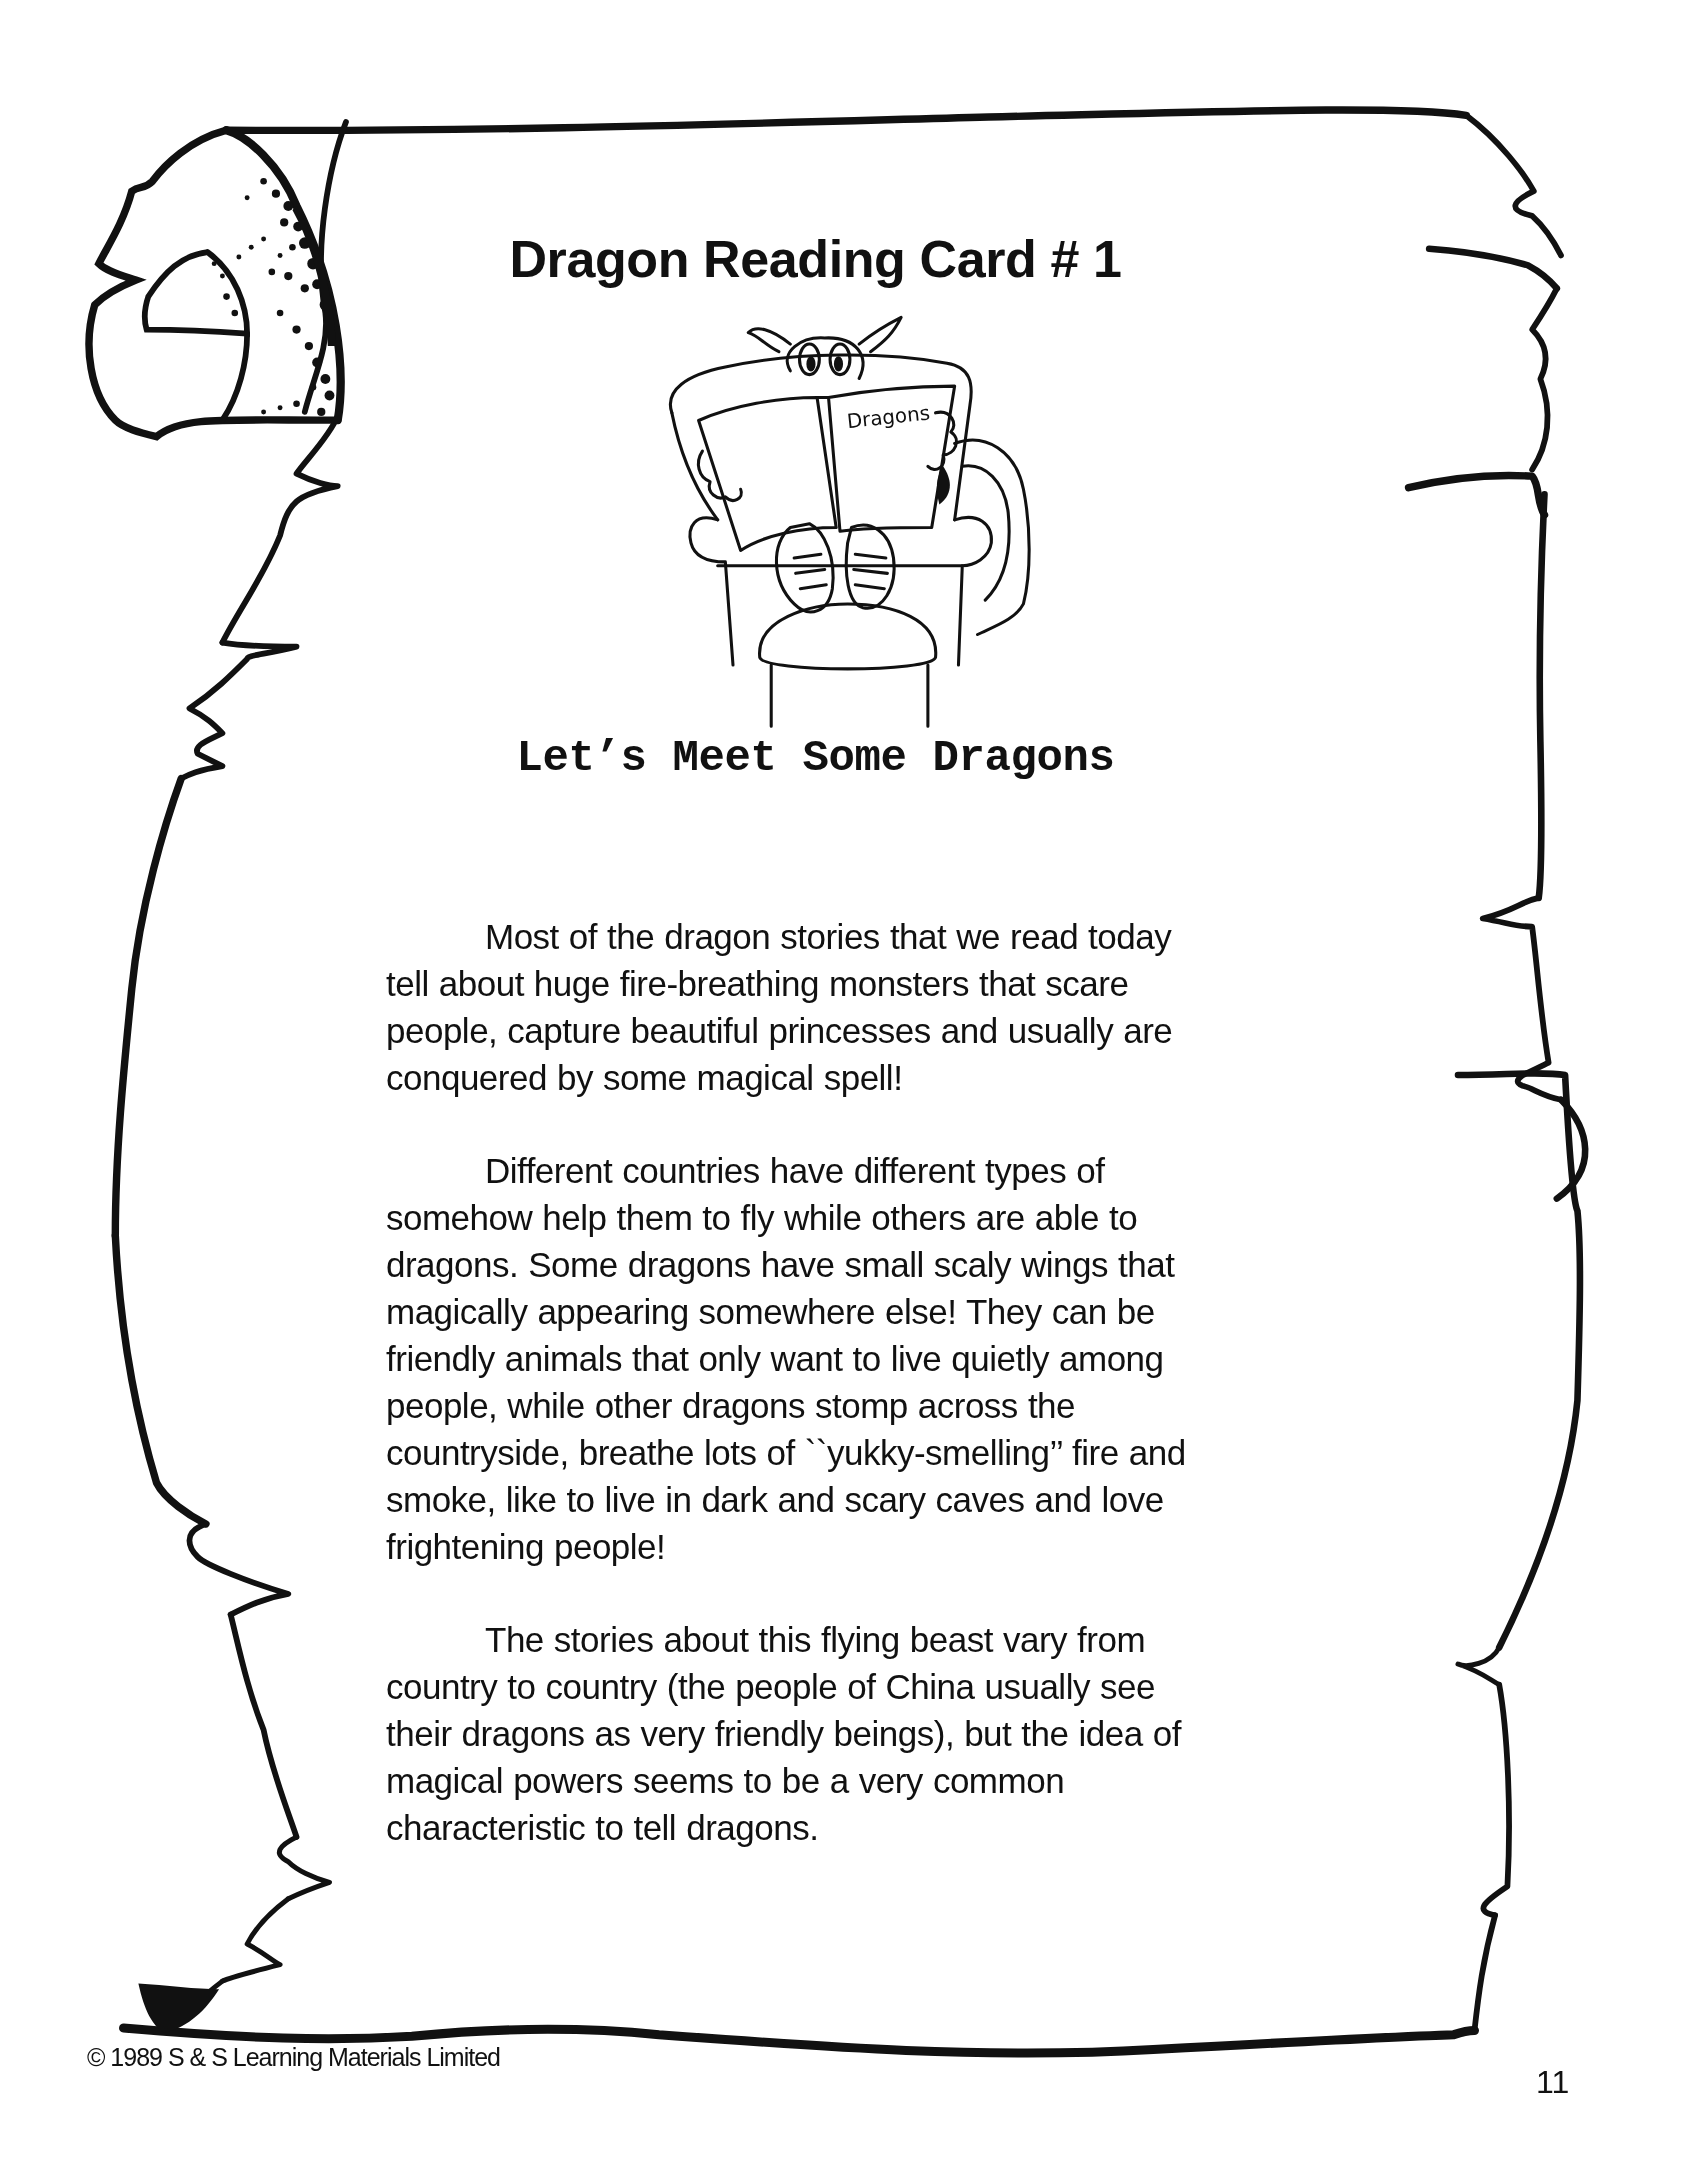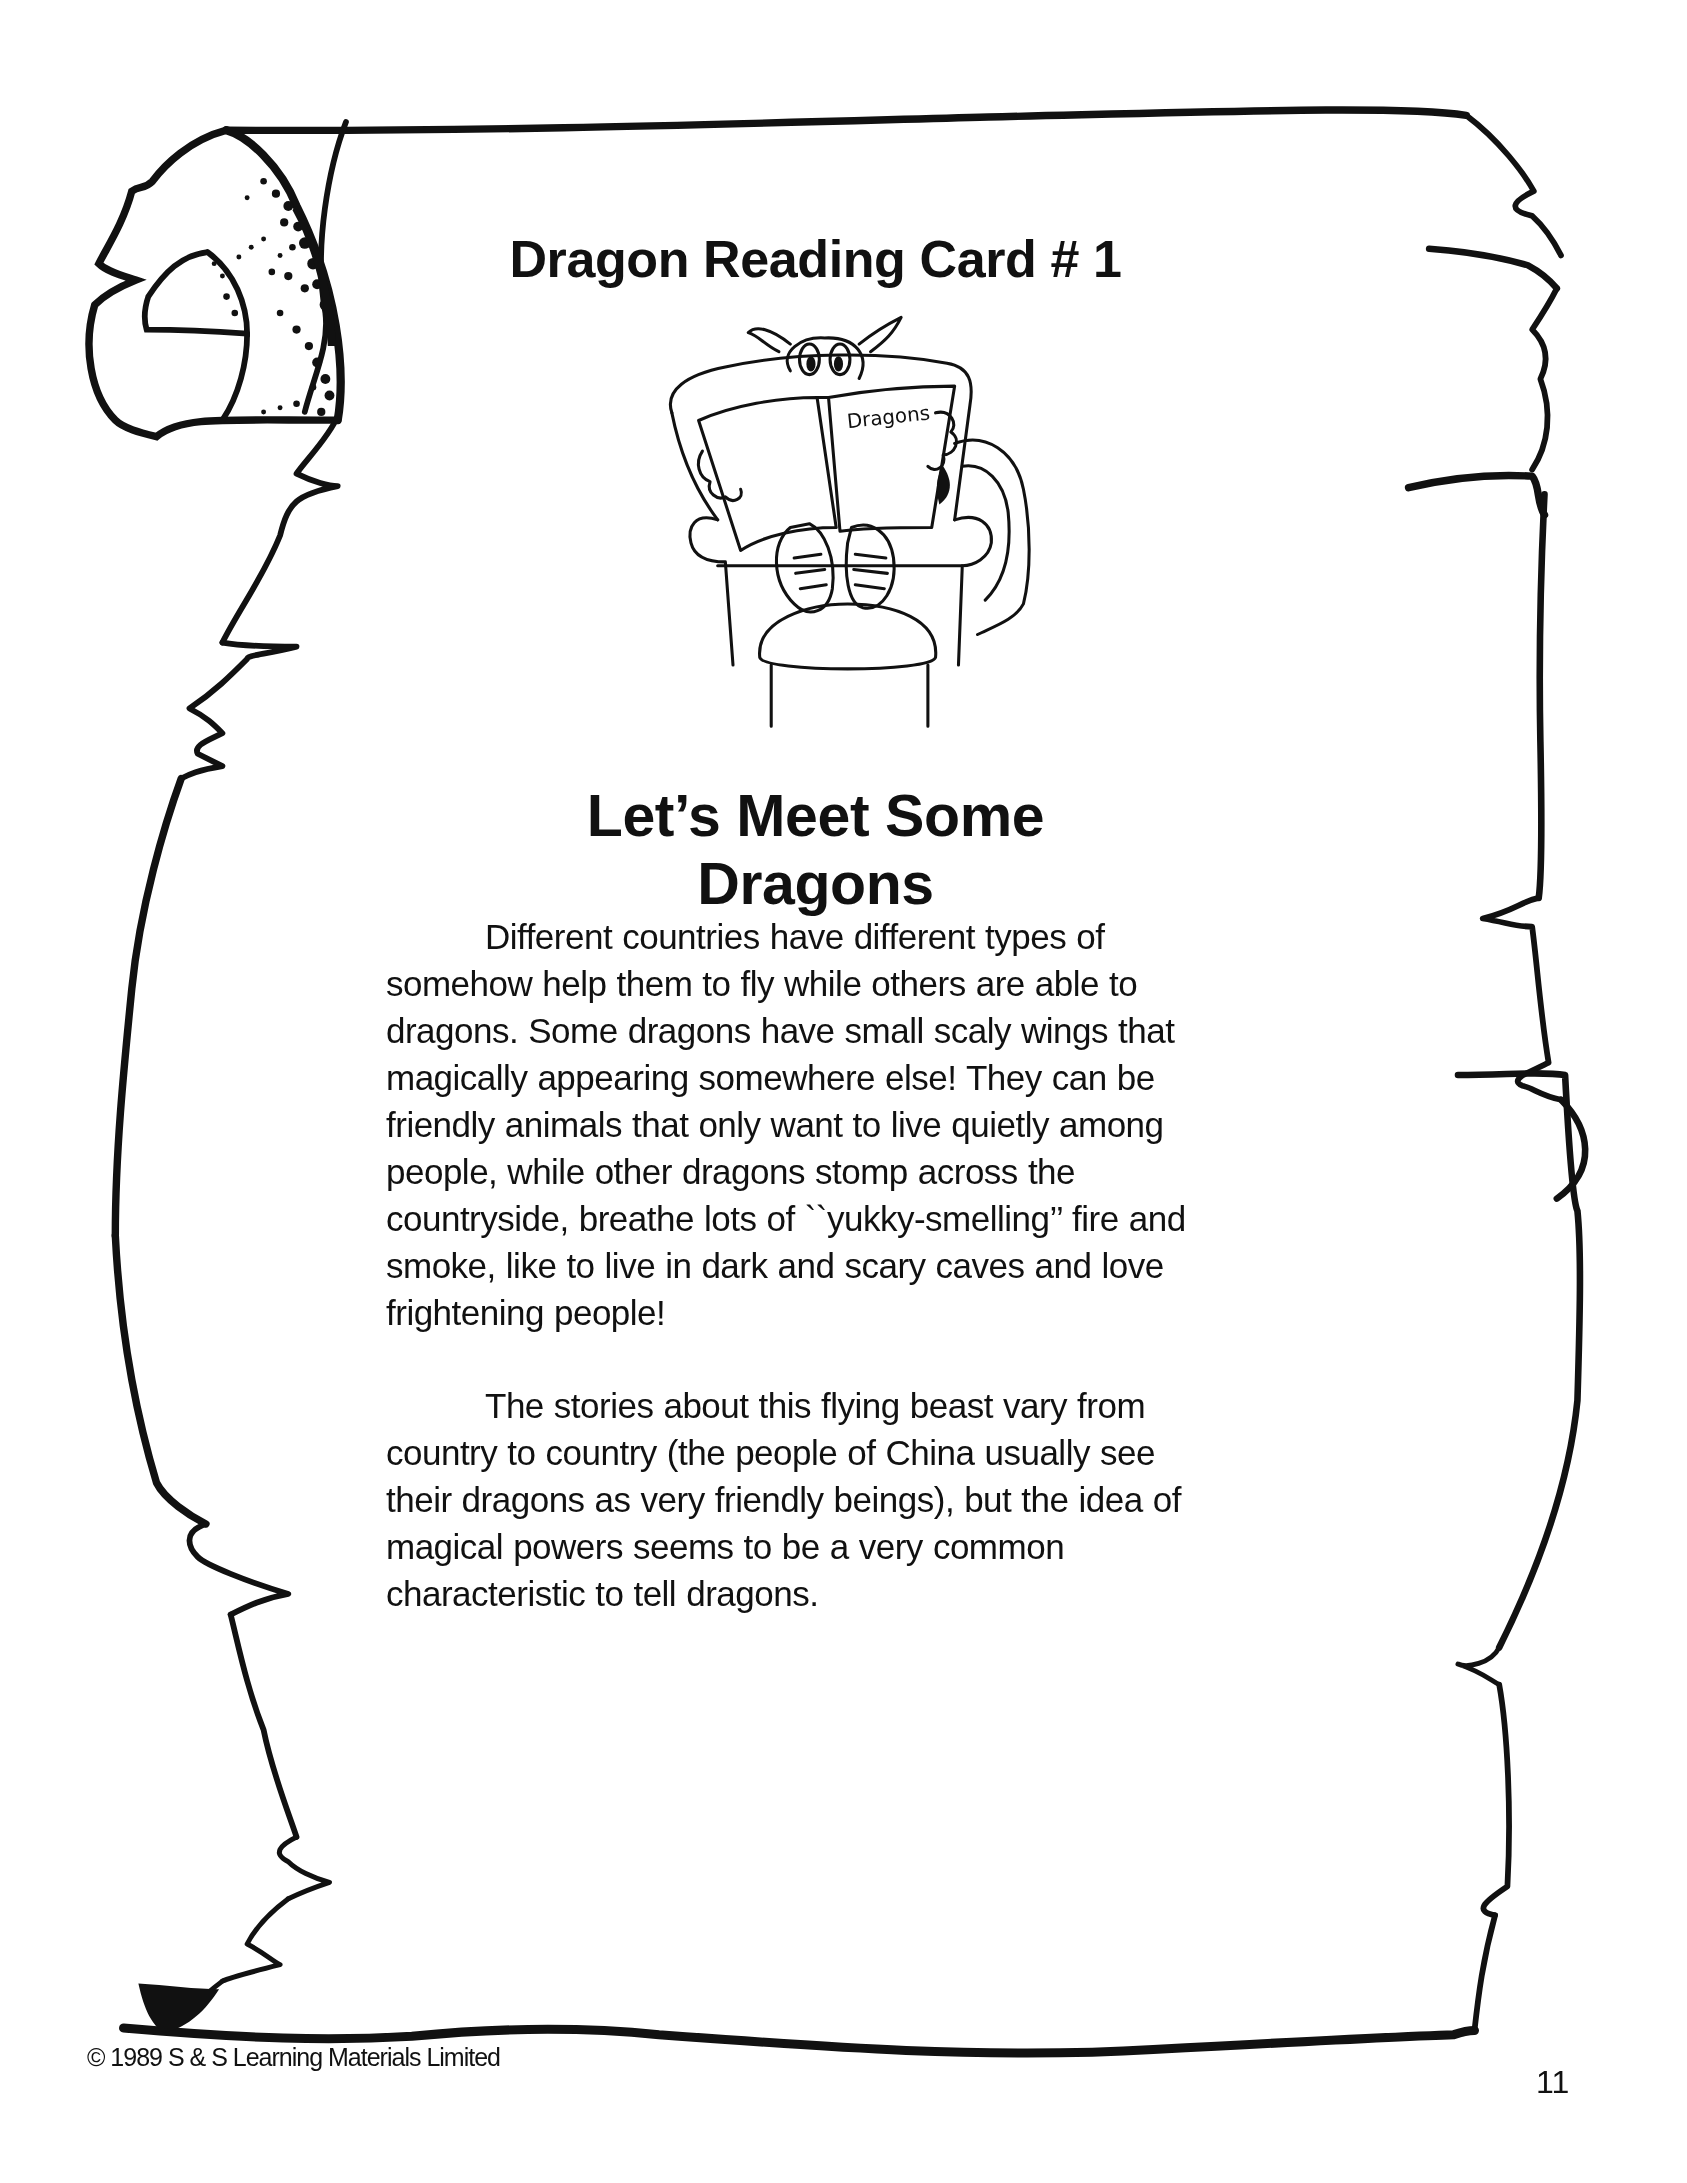--- a/index.html
+++ b/index.html
@@ -2,22 +2,22 @@
 <html style="font-size:13px"><head>
 <meta charset="utf-8">
 <style>
   html, body { margin: 0; padding: 0; background: #ffffff; }
   body { width: 1687px; height: 2183px; position: relative; overflow: hidden;
          font-family: "Liberation Sans", "DejaVu Sans", sans-serif; color: #111; }
   .scroll-svg { position: absolute; left: 0; top: 0; width: 1687px; height: 2183px; }
   .title { position: absolute; left: 494px; top: 229px; width: 643px; text-align: center;
            font-size: 52px; font-weight: bold; letter-spacing: -0.4px; margin: 0; }
   .illustration { position: absolute; left: 626px; top: 297px; width: 428px; height: 461px; }
-  .subtitle { position: absolute; left: 494px; top: 782px; width: 643px; text-align: center;
-              font-size: 59px; font-weight: bold; letter-spacing: -0.4px; margin: 0; }
+  .subtitle { position: absolute; left: 494px; top: 733px; width: 643px; text-align: center;
+              font-size: 44px; font-weight: bold; letter-spacing: -0.4px; margin: 0; font-family: Liberation Mono, monospace; }
   .body-text { position: absolute; left: 386px; top: 913px; width: 1013px; }
   .para { margin: 0 0 46px 0; font-size: 35px; line-height: 47px; text-indent: 99px;
           letter-spacing: -0.5px; word-spacing: 0.8px; }
   .para .line { display: block; white-space: nowrap; }
   .para .line:not(:first-child) { margin-left: -99px; }
   .footer-copy { position: absolute; left: 87px; top: 2043px; font-size: 25px; letter-spacing: -1px; }
   .page-number { position: absolute; left: 1536px; top: 2064px; font-size: 32px; }
 </style>
 </head>
 <body>
@@ -145,20 +145,26 @@
     <ellipse cx="278" cy="86" rx="6" ry="10"></ellipse>
     <path d="M415 220 C425 235 430 255 410 270 C405 250 405 235 415 220 Z"></path>
   </g>
   <text x="290" y="170" font-family="'DejaVu Sans', sans-serif" font-size="26" fill="#111" transform="rotate(-6 290 170)">Dragons</text>
 </svg>
 
 <h2 class="subtitle">Let’s Meet Some Dragons</h2>
 
 <div class="body-text">
   <p class="para">
+    <span class="line">Most of the dragon stories that we read today</span>
+    <span class="line">tell about huge fire-breathing monsters that scare</span>
+    <span class="line">people, capture beautiful princesses and usually are</span>
+    <span class="line">conquered by some magical spell!</span>
+  </p>
+  <p class="para">
     <span class="line">Different countries have different types of</span>
     <span class="line">somehow help them to fly while others are able to</span>
     <span class="line">dragons.  Some dragons have small scaly wings that</span>
     <span class="line">magically appearing somewhere else!  They can be</span>
     <span class="line">friendly animals that only want to live quietly among</span>
     <span class="line">people, while other dragons stomp across the</span>
     <span class="line">countryside, breathe lots of ``yukky-smelling’’ fire and</span>
     <span class="line">smoke, like to live in dark and scary caves and love</span>
     <span class="line">frightening people!</span>
   </p>

